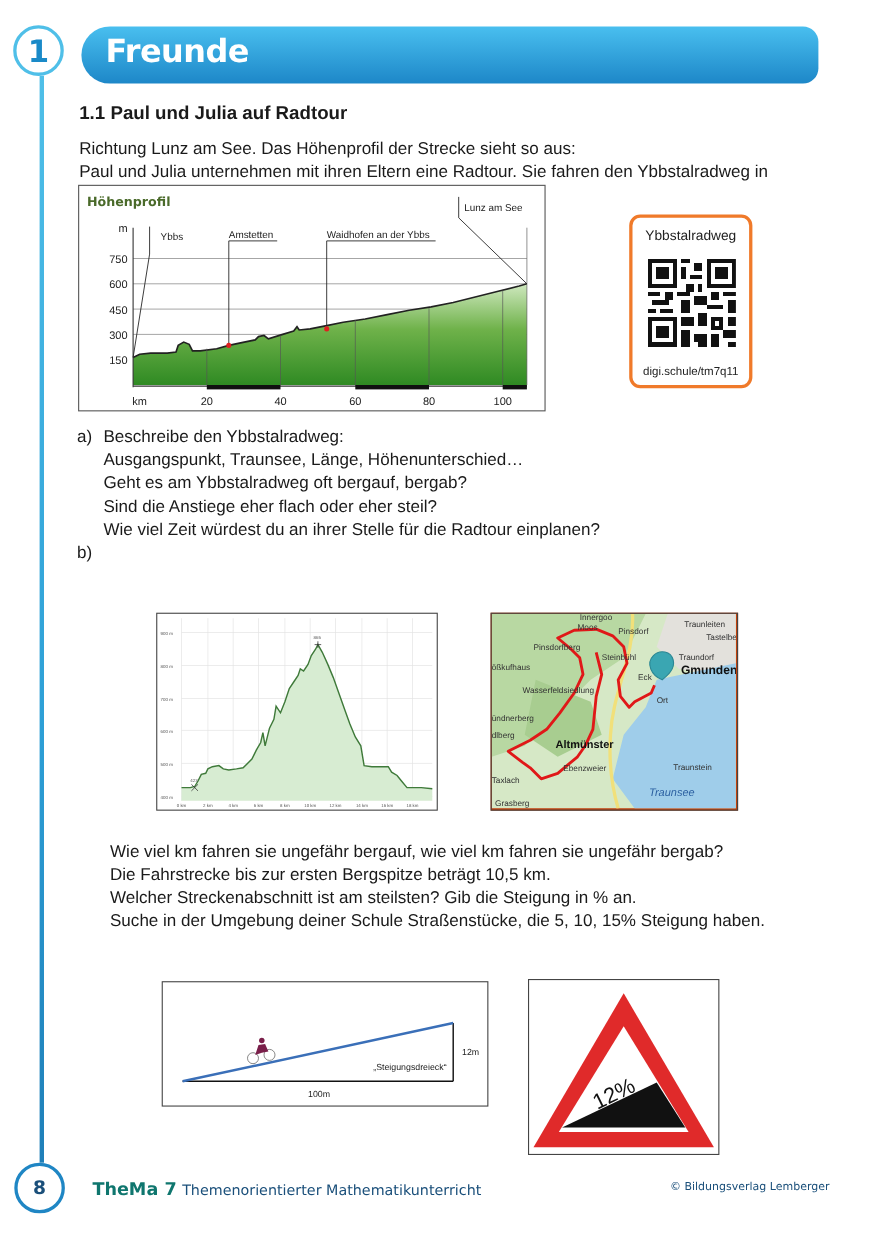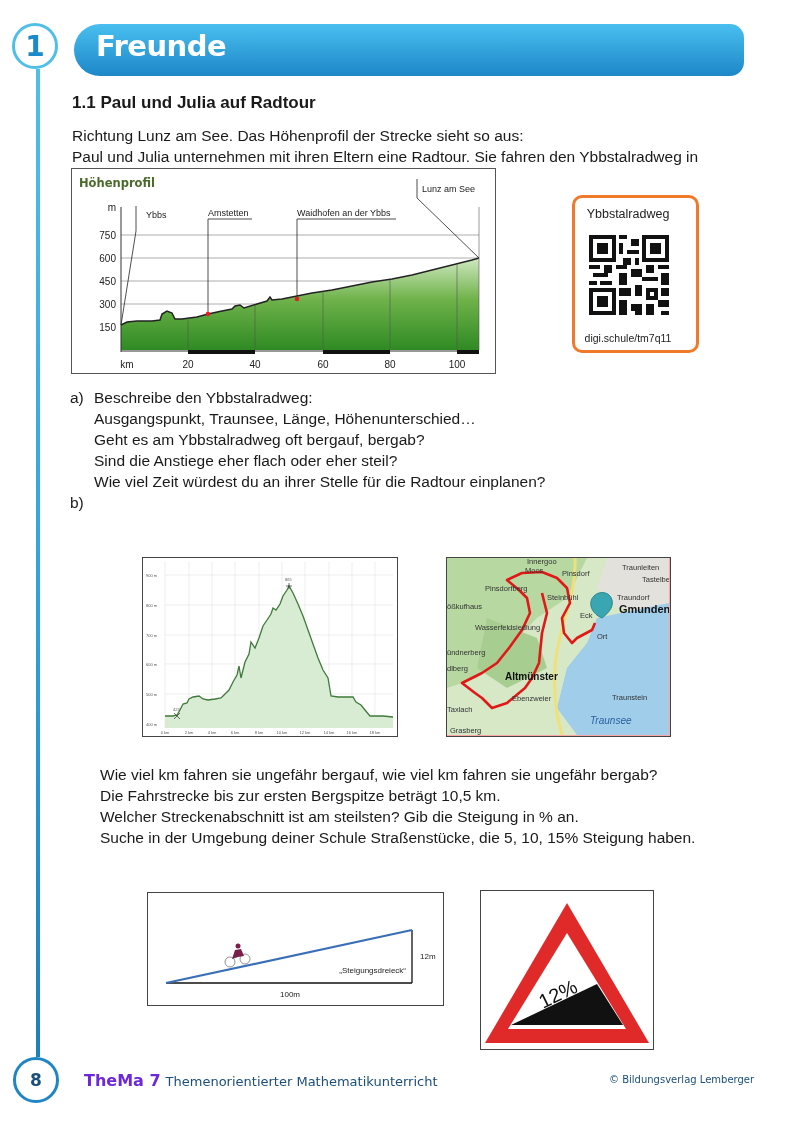--- a/index.html
+++ b/index.html
@@ -16,42 +16,42 @@
   .section-title .num { }
 
   .para { font-size: 15.5px; line-height: 21px; }
   .intro { left: 72px; top: 125px; width: 680px; }
 
   
   .hp-box { left: 71px; top: 168px; width: 425px; height: 206px; border: 1.5px solid #555; box-sizing: border-box; background: #fff; }
   .hp-title { left: 7px; top: 7px; font-family: "DejaVu Sans", sans-serif; font-weight: bold; font-size: 11.5px; color: #4a6a2a; }
 
   
-  .qr-card { left: 572px; top: 195px; width: 127px; height: 158px; border: 3px solid #f07a2a; border-radius: 10px; box-sizing: border-box; background: #fff; }
+  .qr-card { left: 572px; top: 195px; width: 112px; height: 158px; border: 3px solid #f07a2a; border-radius: 10px; box-sizing: border-box; background: #fff; }
   .qr-title { left: 0; top: 9px; width: 106px; text-align: center; font-size: 12.5px; color: #222; }
   .qr-code { left: 14px; top: 34px; width: 80px; height: 86px; }
   .qr-url { left: 0; top: 134px; width: 106px; text-align: center; font-size: 10.5px; color: #222; }
 
   .tasks { left: 70px; top: 387px; width: 560px; }
   .task-row { display: flex; }
   .task-label { width: 24px; flex: none; }
 
   
   .sp-box { left: 142px; top: 557px; width: 256px; height: 180px; border: 1.5px solid #444; box-sizing: border-box; background: #fff; }
-  .map-box { left: 446px; top: 557px; width: 225px; height: 180px; border: 1.5px solid #444; box-sizing: border-box; overflow: hidden; background: #fca5a5; }
+  .map-box { left: 446px; top: 557px; width: 225px; height: 180px; border: 1.5px solid #444; box-sizing: border-box; overflow: hidden; background: #c2410c; }
 
   .questions { left: 100px; top: 764px; width: 660px; }
 
   .tri-box { left: 147px; top: 892px; width: 297px; height: 114px; border: 1.5px solid #444; box-sizing: border-box; background: #fff; }
   .sign-box { left: 480px; top: 890px; width: 174px; height: 160px; border: 1.5px solid #444; box-sizing: border-box; background: #fff; }
 
   
   .page-circle { left: 13px; top: 1057px; width: 46px; height: 46px; border: 3px solid #1f86c4; border-radius: 50%; box-sizing: border-box; background: #fff; display: flex; align-items: center; justify-content: center; font-family: "DejaVu Sans", sans-serif; font-weight: bold; font-size: 17px; color: #1a4f7a; }
   .footer-brand { left: 84px; top: 1071px; font-family: "DejaVu Sans", sans-serif; font-size: 13px; color: #1a4f7a; }
-  .footer-brand .logo { font-weight: bold; font-size: 16px; margin-right: 5px; color: #6d28d9; }
+  .footer-brand .logo { font-weight: bold; font-size: 16px; margin-right: 5px; color: #0f766e; }
   .footer-copy { left: 609px; top: 1074px; font-family: "DejaVu Sans", sans-serif; font-size: 10px; color: #1a4f7a; }
   svg text { font-family: "Liberation Sans", sans-serif; }
 </style>
 </head>
 <body>
 
 <div class="abs vline"></div>
 <div class="abs chap-circle">
     <span>1</span>
   </div>

